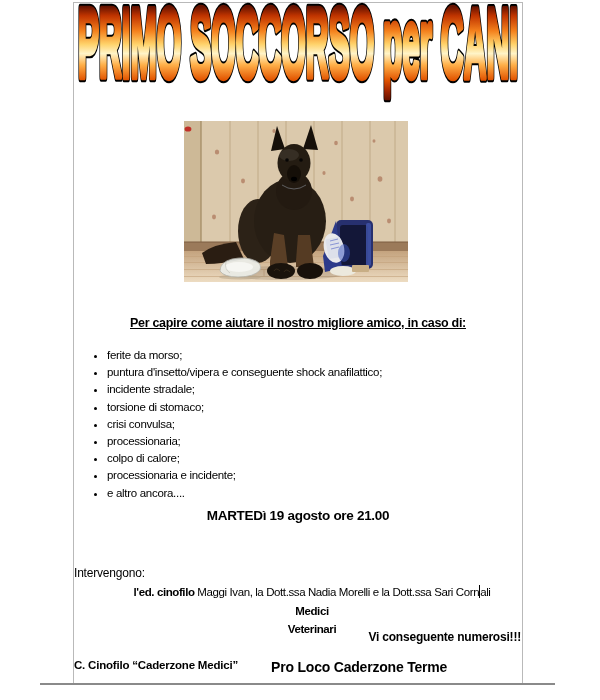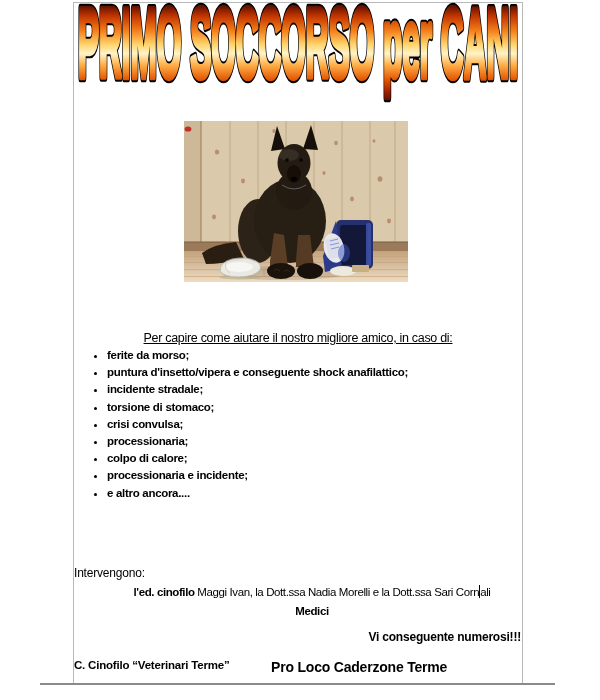--- a/index.html
+++ b/index.html
@@ -10,26 +10,26 @@
   }
   .page{
     position:absolute;left:73px;top:2px;width:448px;height:680px;
     background:#fff;border:1px solid #b9b9b9;box-sizing:content-box;
   }
   .title-svg{position:absolute;left:1px;top:1px;width:446px;height:98px;overflow:visible;}
   .photo{position:absolute;left:110px;top:118px;width:224px;height:161px;}
   .photo svg{display:block;width:224px;height:161px;}
   .heading{
     position:absolute;top:313px;left:0;width:100%;text-align:center;
-    font-weight:normal;font-size:12.5px;letter-spacing:-0.3px;margin-top:15px;
+    font-weight:bold;font-size:12.5px;letter-spacing:-0.3px;
   }
   .heading span{text-decoration:underline;}
   ul.bullets{
     position:absolute;top:344px;left:4px;margin:0;padding:0 0 0 29px;
-    list-style:disc;font-size:11.5px;letter-spacing:-0.3px;line-height:17.2px;font-weight:bold;
+    list-style:disc;font-size:11.5px;letter-spacing:-0.3px;line-height:17.2px;
   }
   .event{
     position:absolute;top:504px;left:0;width:100%;text-align:center;
     font-weight:bold;font-size:13.5px;letter-spacing:-0.3px;line-height:18.5px;
   }
   .speakers-label{position:absolute;top:563px;left:0;font-size:12px;letter-spacing:-0.2px;}
   .speakers{
     position:absolute;top:580px;left:8px;width:436px;text-align:center;
     font-size:11.5px;letter-spacing:-0.4px;line-height:18.5px;
   }
@@ -176,27 +176,29 @@
     <li>incidente stradale;</li>
     <li>torsione di stomaco;</li>
     <li>crisi convulsa;</li>
     <li>processionaria;</li>
     <li>colpo di calore;</li>
     <li>processionaria e incidente;</li>
     <li>e altro ancora....</li>
   </ul>
 
   <div class="event">
+    <div>MARTEDì 19 agosto ore 21.00</div>
   </div>
 
   <div class="speakers-label">Intervengono:</div>
   <div class="speakers">
     <div><span class="b">l'ed. cinofilo</span><span> Maggi Ivan, la Dott.ssa Nadia Morelli e la Dott.ssa Sari Corn</span><span class="caret"></span><span>ali </span><span class="b">Medici</span></div>
+    <div class="b">Veterinari</div>
   </div>
 
   <div class="closing">Vi conseguente numerosi!!!</div>
 
-  <div class="footer-left">C. Cinofilo “Veterinari Terme”</div>
+  <div class="footer-left">C. Cinofilo “Caderzone Medici”</div>
   <div class="footer-right">Pro Loco Caderzone Terme</div>
 
 </div>
 
 <div class="bottom-rule"></div>
 
 </body></html>

